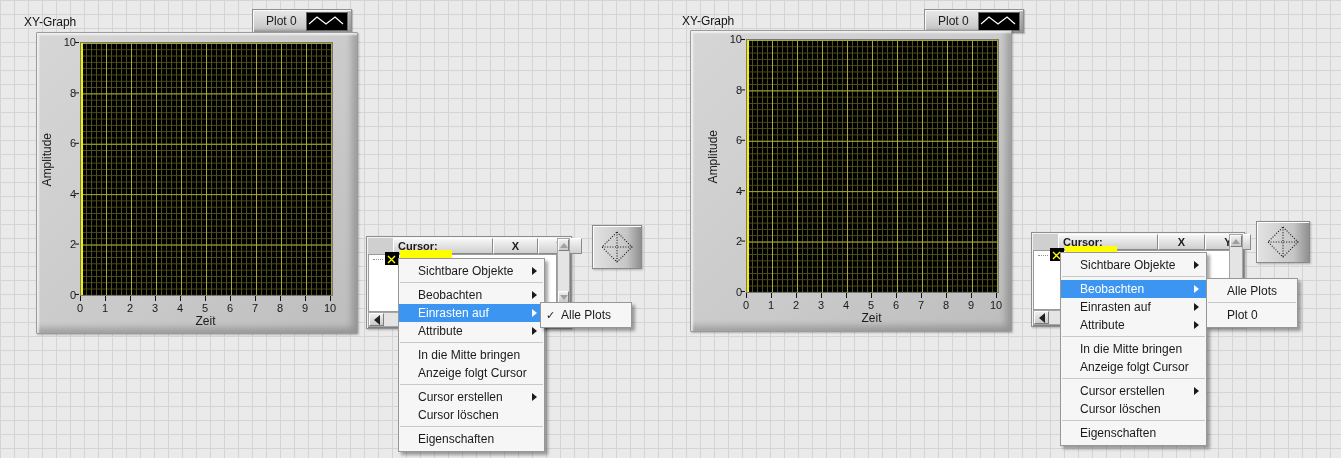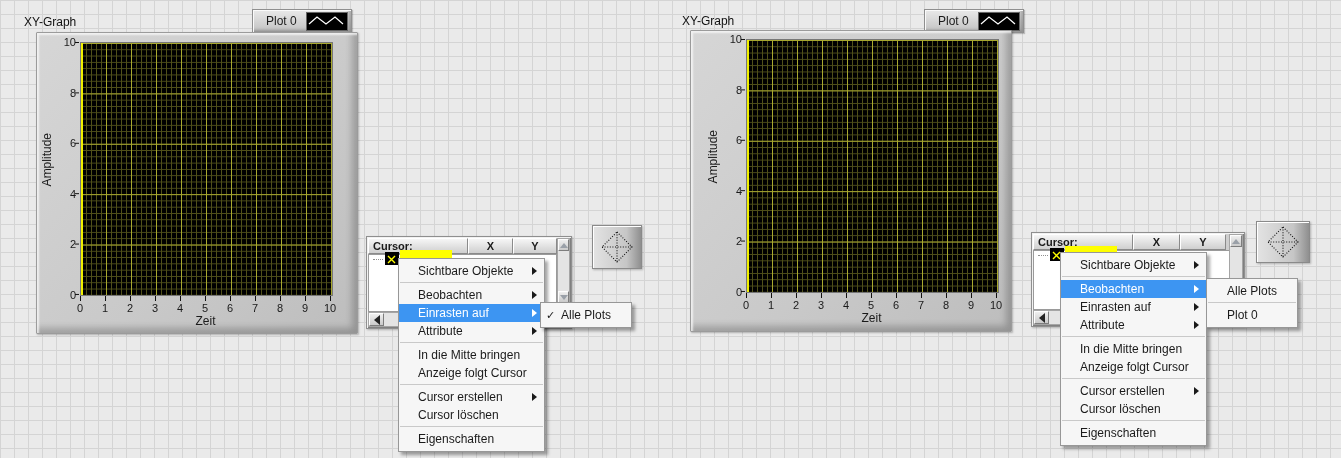--- a/index.html
+++ b/index.html
@@ -54,21 +54,21 @@
   }
   .plot-legend .pl-name{font-size:12px;flex:1;}
   .plot-legend .pl-swatch{width:40px;height:17px;background:#000;border:1px solid #666;}
 
   
   .cursor-legend{
     background:#cfcfcf;border:1px solid #8f8f8f;
     box-shadow:inset 1px 1px 0 #f2f2f2, inset -1px -1px 0 #808080, 1px 1px 2px rgba(0,0,0,.25);
     box-sizing:border-box;
   }
-  .cl-header{position:absolute;top:1px;left:1px;display:flex;height:16px;}
+  .cl-header{position:absolute;top:1px;left:1px;display:flex;height:16px;padding-left:25px;}
   .cl-cell{
     background:linear-gradient(#f6f6f6,#cfcfcf);
     border:1px solid;border-color:#ffffff #8a8a8a #8a8a8a #ffffff;
     font-size:11px;box-sizing:border-box;display:flex;align-items:center;justify-content:center;font-weight:bold;
   }
   .cl-cell.first{justify-content:flex-start;padding-left:4px;}
   .cl-body{position:absolute;background:#fff;border:1px solid #9a9a9a;box-sizing:border-box;}
   .tree-dots{position:absolute;border-top:1px dotted #8f8f8f;width:10px;}
   .cursor-icon{position:absolute;width:14px;height:13px;background:#000;display:block;}
   .sel-yellow{position:absolute;background:#ffff00;height:9px;}

